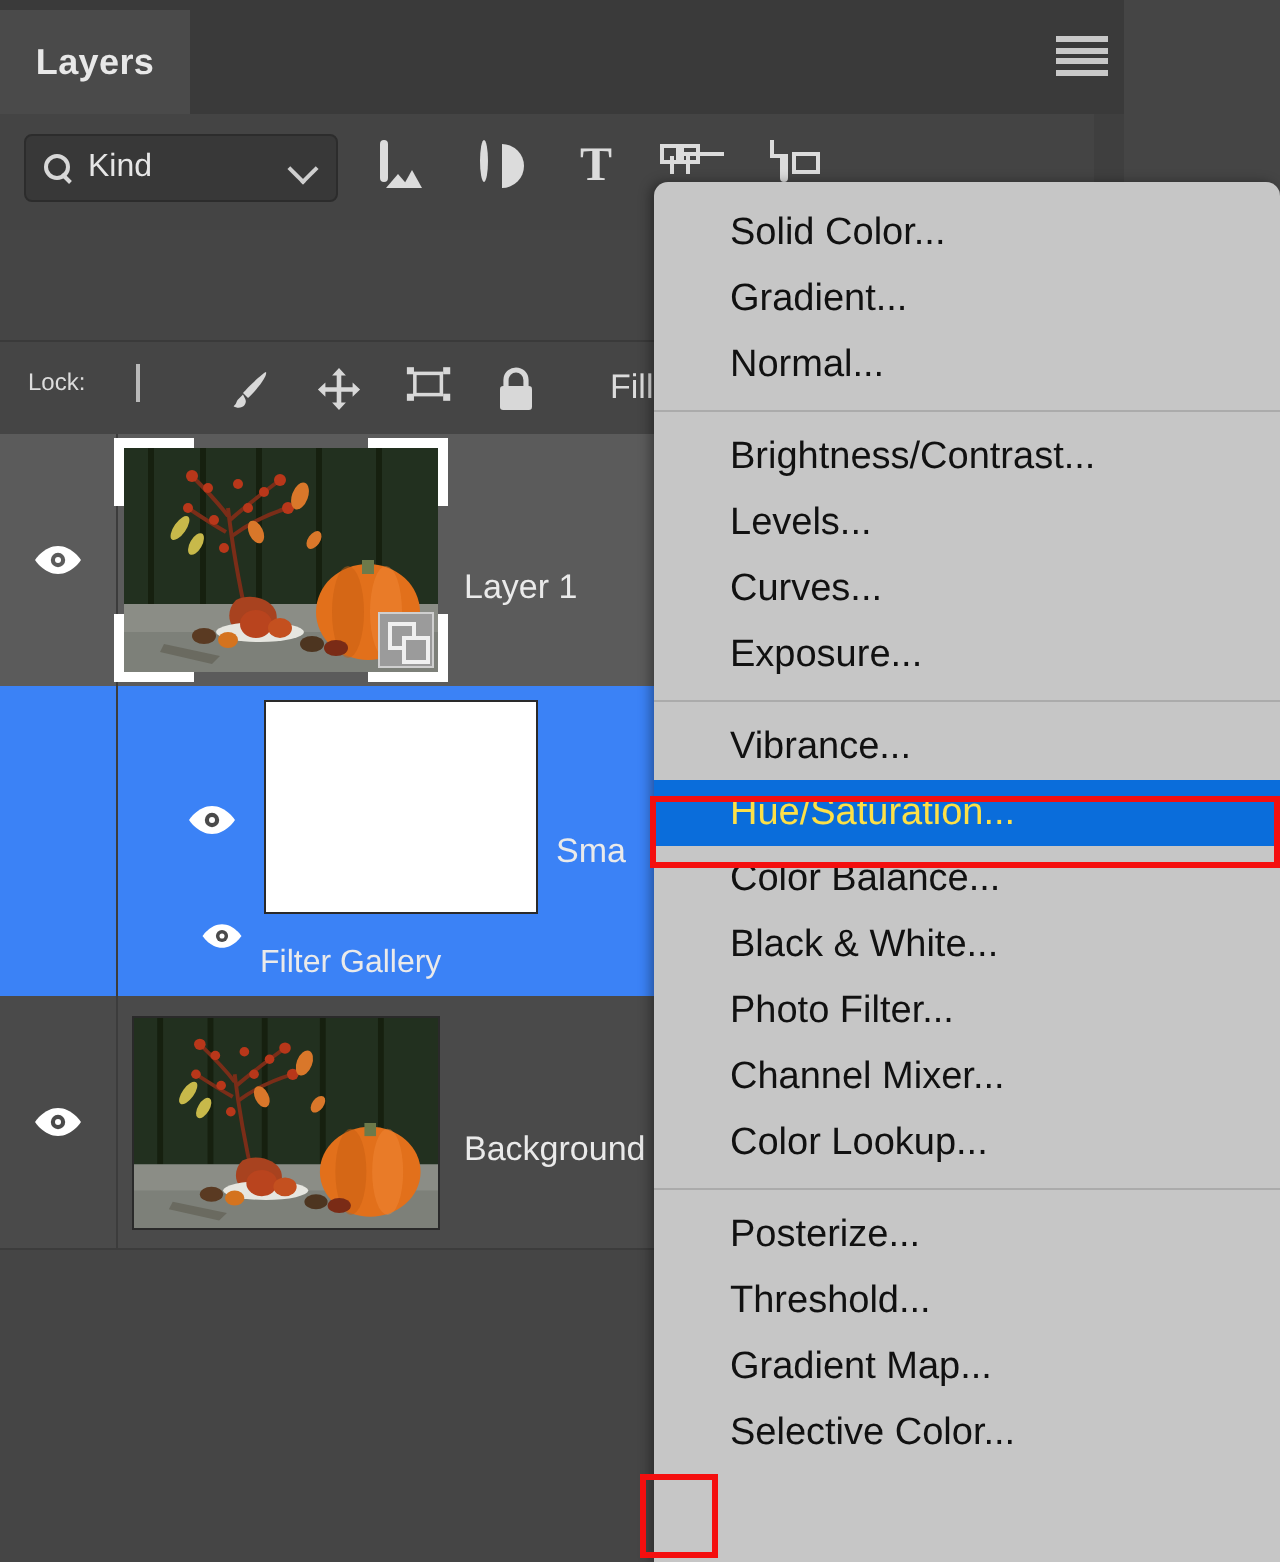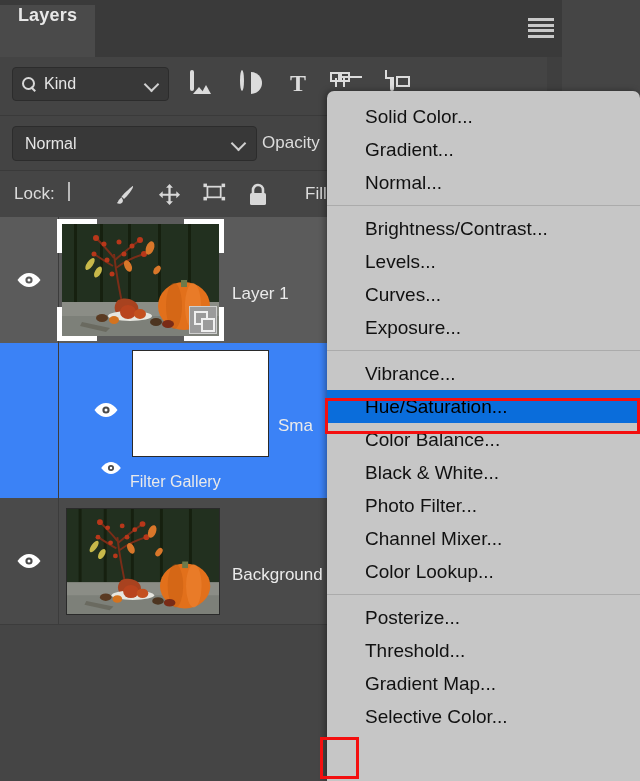--- a/index.html
+++ b/index.html
@@ -7,21 +7,21 @@
     width:640px;height:781px;overflow:hidden;
     background:#454545;
     font-family:"Liberation Sans", sans-serif;
     -webkit-font-smoothing:antialiased;
   }
   .app{position:relative;width:640px;height:781px;background:#454545;}
 
   
   .tabbar{position:absolute;left:0;top:0;width:562px;height:57px;background:#3a3a3a;}
   .tab{position:absolute;left:0;top:5px;width:95px;height:52px;background:#4a4a4a;
-       display:flex;justify-content:center;}
+       display:flex;align-items:center;justify-content:center;}
   .tab-label{color:#e8e8e8;font-size:18px;font-weight:bold;letter-spacing:.2px;}
   .panelmenu{position:absolute;left:528px;top:18px;width:26px;height:20px;
        display:flex;flex-direction:column;justify-content:space-between;cursor:pointer;}
   .panelmenu i{display:block;height:3px;background:#c8c8c8;}
 
   
   .filterrow{position:absolute;left:0;top:57px;width:562px;height:58px;background:#444;}
   .kind{position:absolute;left:12px;top:10px;width:155px;height:32px;background:#383838;
         border:1px solid #2c2c2c;border-radius:4px;display:flex;align-items:center;}
   .kind .mag{margin-left:9px;width:15px;height:15px;position:relative;}
@@ -71,21 +71,21 @@
   .blend{position:absolute;left:12px;top:10px;width:243px;height:33px;background:#383838;
         border:1px solid #2c2c2c;border-radius:4px;display:flex;align-items:center;}
   .blend .btext{color:#e6e6e6;font-size:16px;margin-left:12px;}
   .blend .bchev{position:absolute;right:12px;top:11px;width:9px;height:9px;
         border-right:2px solid #cfcfcf;border-bottom:2px solid #cfcfcf;transform:rotate(45deg);}
   .opacity-label{position:absolute;left:262px;top:17px;color:#dcdcdc;font-size:17px;}
 
   
   .lockrow{position:absolute;left:0;top:170px;width:562px;height:47px;background:#454545;
         border-top:1px solid #3a3a3a;}
-  .lock-label{position:absolute;left:14px;top:13px;color:#dcdcdc;font-size:17px;}
+  .lock-label{position:absolute;left:14px;top:13px;color:#dcdcdc;font-size:12px;}
   .lockicons{position:absolute;left:68px;top:11px;height:26px;display:flex;align-items:center;gap:21px;}
   .li{width:24px;height:24px;position:relative;cursor:pointer;}
 
   .li-trans{width:22px;height:22px;border:1px solid #b9b9b9;
         background:
           linear-gradient(45deg,#9a9a9a 25%,transparent 25%,transparent 75%,#9a9a9a 75%),
           linear-gradient(45deg,#9a9a9a 25%,transparent 25%,transparent 75%,#9a9a9a 75%),
           #dadada;
         background-size:11px 11px;background-position:0 0,5.5px 5.5px;}
 
@@ -127,21 +127,21 @@
   .mask-icon{width:30px;height:22px;border:2px solid #d2d2d2;border-radius:3px;position:relative;background:transparent;}
   .mask-icon::after{content:"";position:absolute;left:50%;top:50%;transform:translate(-50%,-50%);
         width:12px;height:12px;border-radius:50%;background:#d2d2d2;}
 
   
   .ctxmenu{position:absolute;left:327px;top:91px;width:313px;height:690px;background:#c6c6c6;
         border-top-left-radius:7px;border-top-right-radius:7px;
         box-shadow:-2px 0 6px rgba(0,0,0,.35);overflow:hidden;}
   .mi{height:33px;display:flex;align-items:center;padding-left:38px;color:#111;font-size:19px;
       white-space:nowrap;cursor:pointer;}
-  .mi.sel{background:#0a6ddb;color:#000000;}
+  .mi.sel{background:#0a6ddb;color:#fde047;}
   .msep{height:1px;background:#ababab;margin:6px 0 6px 0;}
   .menu-pad-top{height:9px;}
 
   
   .redbox{position:absolute;border:3px solid #f40f0f;box-sizing:border-box;pointer-events:none;}
   #redbox-hue{left:325px;top:398px;width:315px;height:36px;}
   #redbox-btn{left:320px;top:737px;width:39px;height:42px;}
 
   
   .gutter{position:absolute;left:547px;top:57px;width:15px;height:666px;background:#3f3f3f;}
@@ -178,27 +178,20 @@
         <span class="fi-shape">
           <span class="bar"></span><span class="p p1"></span><span class="p p2"></span>
           <span class="leg l1"></span><span class="leg l2"></span>
         </span>
       </span>
       <span class="fi"><span class="fi-smart"></span></span>
       <span class="fi"><span class="fi-circle"></span></span>
     </div>
   </div>
 
-  <div class="blendrow">
-    <div class="blend">
-      <span class="btext">Normal</span>
-      <span class="bchev"></span>
-    </div>
-    <span class="opacity-label">Opacity</span>
-  </div>
 
   <div class="lockrow">
     <span class="lock-label">Lock:</span>
     <div class="lockicons">
       <span class="li"><span class="li-trans"></span></span>
       <span class="li">
         <svg class="li-brush" viewBox="0 0 24 24" fill="none">
           <path d="M20 3c-1 0-9 7.5-11.5 10.5l2.5 2.5C14 13.5 21 5 20 3z" fill="#d8d8d8"></path>
           <path d="M8.5 14.2 6 16.8c-.9.9-.7 2.4-2.2 3.3 1.8 1.2 4.3.9 5.5-.6.8-1 .8-2.3.2-3.2z" fill="#d8d8d8"></path>
         </svg>

